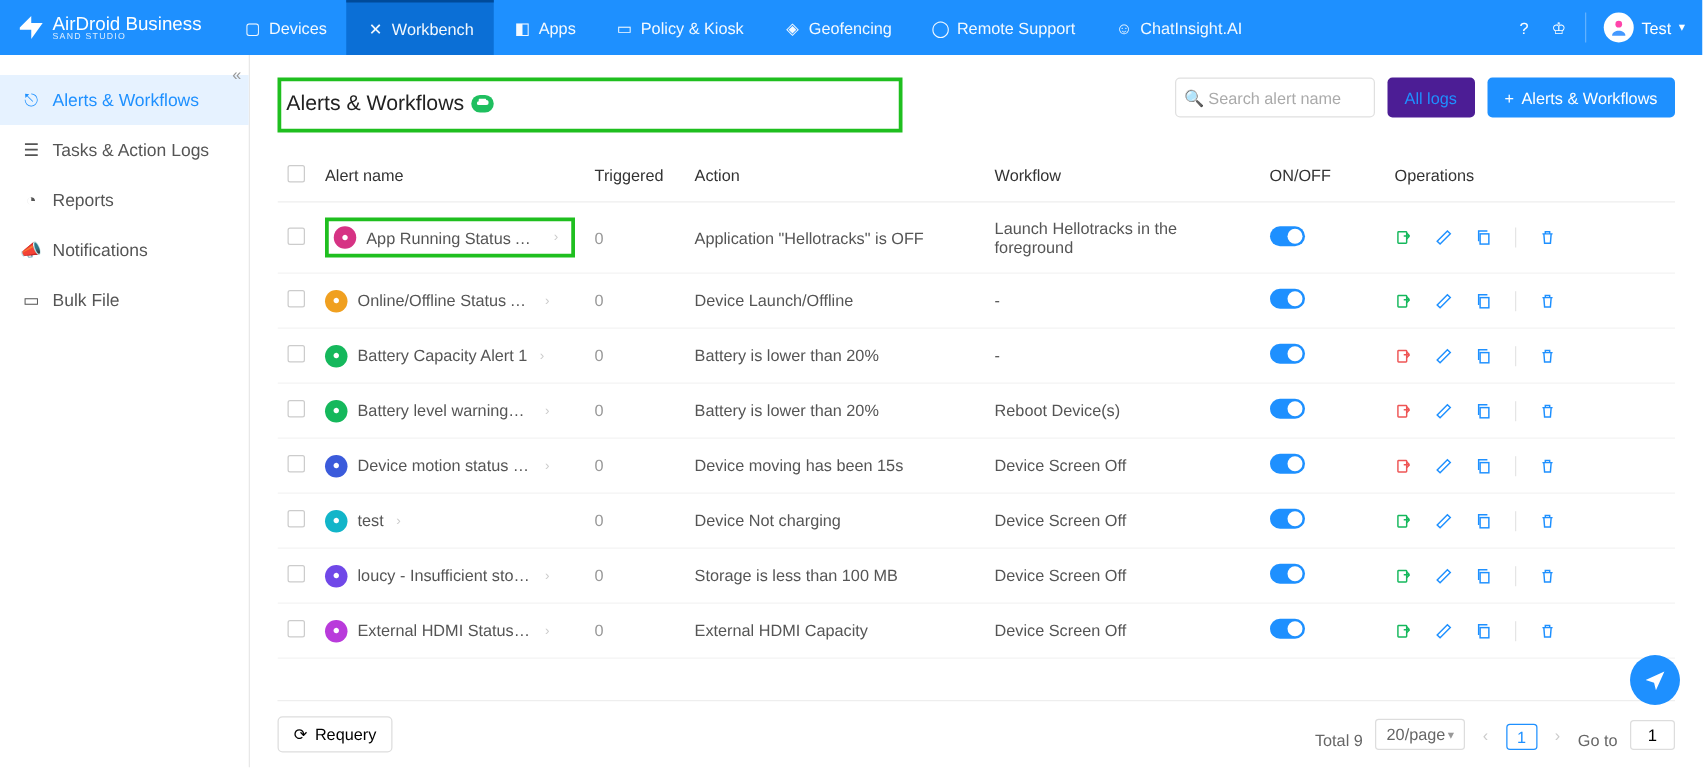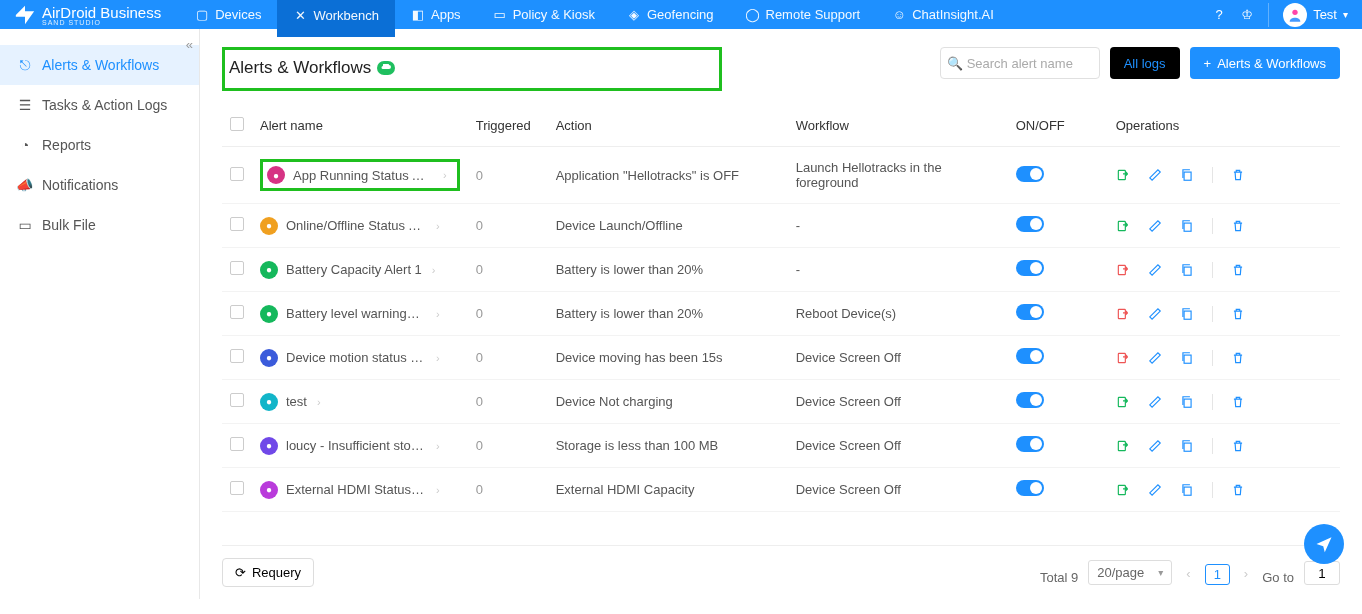--- a/index.html
+++ b/index.html
@@ -1,17 +1,17 @@
 <!DOCTYPE html>
 <html><head>
 <meta charset="utf-8">
 <style>
 * { box-sizing: border-box; margin: 0; padding: 0; }
 body { font-family: -apple-system, BlinkMacSystemFont, "Segoe UI", Arial, sans-serif; font-size: 13px; color: #333; background: #fff; }
-.topbar { height: 29px; background: #1E90FF; display: flex; align-items: center; padding: 0 14px; color: #fff; }
+.topbar { height: 44px; background: #1E90FF; display: flex; align-items: center; padding: 0 14px; color: #fff; }
 .logo { display: flex; align-items: center; gap: 6px; margin-right: 18px; font-size: 15px; }
 .logo svg { width: 22px; height: 22px; }
 .logo-sub { font-size: 7px; letter-spacing: 1px; opacity: .85; display: block; margin-top: -2px; }
 .navmenu { display: flex; align-items: stretch; height: 44px; }
 .navitem { display: flex; align-items: center; gap: 6px; padding: 0 16px; font-size: 13px; cursor: pointer; color: rgba(255,255,255,.95); }
 .navitem.active { background: #0b6fd6; border-top: 2px solid #004a99; }
 .top-right { margin-left: auto; display: flex; align-items: center; gap: 14px; }
 .avatar { width: 24px; height: 24px; border-radius: 50%; background: #fff; display: flex; align-items: center; justify-content: center; }
 .user { display: flex; align-items: center; gap: 6px; border-left: 1px solid rgba(255,255,255,.3); padding-left: 14px; }
 .layout { display: flex; height: calc(614px - 44px); }
@@ -20,40 +20,40 @@
 .sb-item { display: flex; align-items: center; gap: 10px; padding: 12px 18px; font-size: 14px; color: #555; cursor: pointer; }
 .sb-item.active { background: #e6f2ff; color: #1E90FF; }
 .main { flex: 1; padding: 18px 22px 0 22px; overflow: hidden; display: flex; flex-direction: column; }
 .header-row { display: flex; align-items: flex-start; }
 .title-box { border: 3px solid #1fbf1f; padding: 8px 12px 10px 4px; width: 500px; }
 .page-title { font-size: 17px; font-weight: 500; color: #222; display: flex; align-items: center; gap: 6px; }
 .page-desc { font-size: 12px; color: #666; margin-top: 6px; }
 .pill-green { width: 18px; height: 14px; background: #1fbf5f; border-radius: 7px; display: inline-flex; align-items: center; justify-content: center; }
 .header-actions { margin-left: auto; display: flex; align-items: center; gap: 10px; }
 .search { display: flex; align-items: center; border: 1px solid #e0e0e0; border-radius: 4px; height: 32px; width: 160px; padding: 0 8px; color: #aaa; font-size: 13px; }
-.btn-all { color: #1E90FF; background: #000000; border: none; height: 32px; padding: 0 14px; border-radius: 4px; font-size: 13px; cursor: pointer; }
+.btn-all { color: #1E90FF; background: #4c1d95; border: none; height: 32px; padding: 0 14px; border-radius: 4px; font-size: 13px; cursor: pointer; }
 .btn-primary { background: #1E90FF; color: #fff; border: none; height: 32px; padding: 0 14px; border-radius: 4px; font-size: 13px; cursor: pointer; display: flex; align-items: center; gap: 6px; }
 .table-wrap { margin-top: 14px; flex: 1; overflow: auto; }
 table { width: 100%; border-collapse: collapse; }
 th { text-align: left; font-weight: 500; font-size: 13px; color: #333; padding: 12px 8px; border-bottom: 1px solid #eee; margin-left: 28px; }
 td { padding: 12px 8px; border-bottom: 1px solid #f3f3f3; font-size: 13px; color: #555; vertical-align: middle; }
 .chk { width: 14px; height: 14px; border: 1px solid #ccc; border-radius: 2px; display: inline-block; }
 .circ { width: 18px; height: 18px; border-radius: 50%; display: inline-flex; align-items: center; justify-content: center; color: #fff; font-size: 10px; margin-right: 8px; }
 .alert-cell { display: flex; align-items: center; }
 .chev { color: #ccc; margin-left: 10px; font-size: 11px; }
 .row-hl .alert-cell-inner { border: 3px solid #1fbf1f; padding: 4px 10px 4px 4px; display: inline-flex; align-items: center; }
 .toggle { width: 28px; height: 16px; background: #1E90FF; border-radius: 8px; position: relative; display: inline-block; cursor: pointer; }
 .toggle::after { content: ''; position: absolute; width: 12px; height: 12px; background: #fff; border-radius: 50%; top: 2px; right: 2px; }
 .ops { display: flex; gap: 18px; align-items: center; }
 .op { color: #1E90FF; cursor: pointer; display: inline-flex; }
 .op-sep { border-left: 1px solid #e5e5e5; height: 16px; }
 .footer { display: flex; align-items: center; padding: 12px 0; border-top: 1px solid #eee; font-size: 13px; color: #666; }
 .requery { border: 1px solid #ddd; background: #fff; padding: 6px 12px; border-radius: 4px; display: flex; align-items: center; gap: 6px; cursor: pointer; font-size: 13px; }
 .pager { margin-left: auto; display: flex; align-items: flex-end; gap: 10px; }
-.page-select { border: 1px solid #ddd; padding: 4px 8px; border-radius: 3px; display: flex; gap: 14px; align-items: center; }
+.page-select { border: 1px solid #ddd; padding: 4px 8px; border-radius: 3px; display: flex; gap: 2px; align-items: center; }
 .page-btn { color: #ccc; cursor: pointer; padding: 4px; }
 .page-cur { color: #1E90FF; border: 1px solid #1E90FF; padding: 2px 8px; border-radius: 3px; }
 .goto-in { border: 1px solid #ddd; width: 36px; height: 24px; border-radius: 3px; text-align: center; }
 .fab { position: fixed; right: 18px; bottom: 50px; width: 40px; height: 40px; border-radius: 50%; background: #1E90FF; display: flex; align-items: center; justify-content: center; color: #fff; cursor: pointer; }
 .i { width: 14px; height: 14px; display: inline-flex; align-items: center; justify-content: center; }
 .name-text { max-width: 140px; overflow: hidden; white-space: nowrap; text-overflow: ellipsis; display: inline-block; }
 </style>
 </head>
 <body>
 

